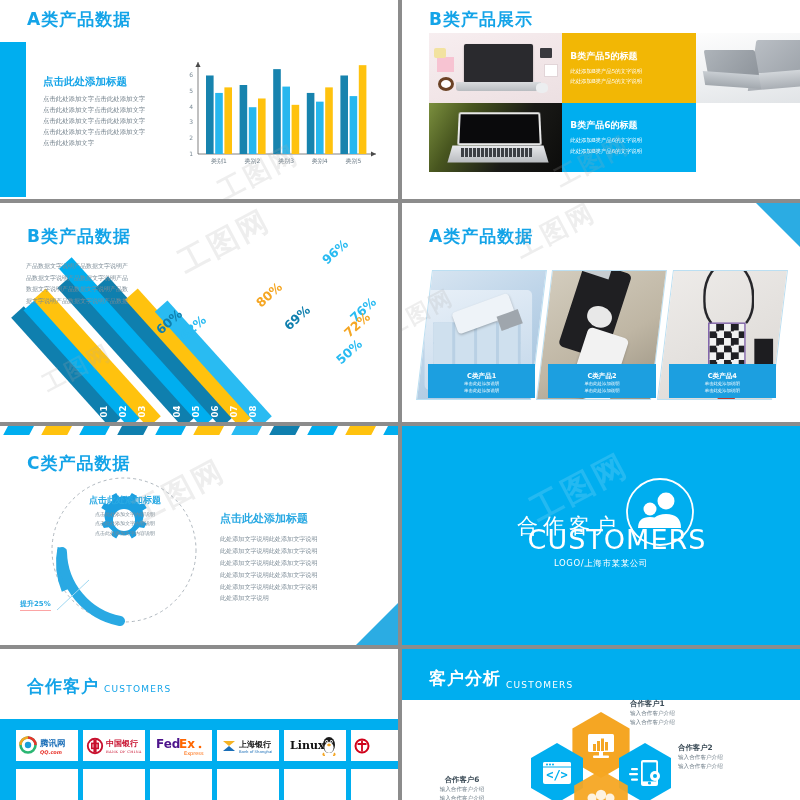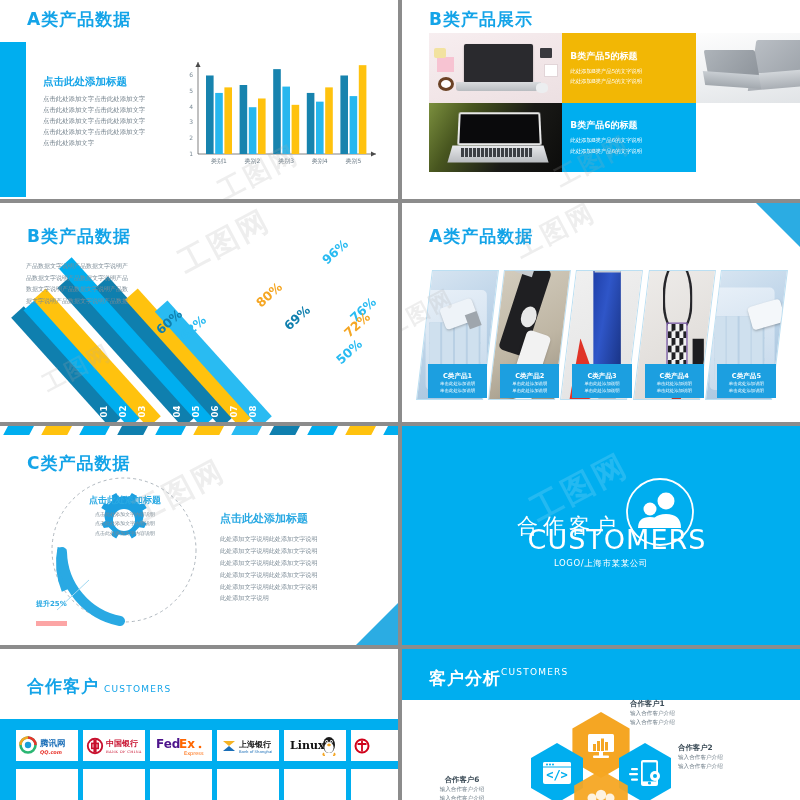--- a/index.html
+++ b/index.html
@@ -73,21 +73,21 @@
   #s6 .peoplecirc { position:absolute; right:-6px; top:-26px; }
 
   
   #s7 .title { position:absolute; left:27px; top:26px; display:flex; align-items:baseline; gap:5px; }
   #s7 .band { position:absolute; left:0; top:70px; width:398px; height:89px; background:#00AEEF; }
   #s7 .logos { position:absolute; left:16px; top:81px; width:398px; display:grid; grid-template-columns:repeat(6,62px); grid-auto-rows:31px; gap:8px 5px;text-align:right; }
   .logo { background:#fff; display:flex; align-items:center; justify-content:center; overflow:hidden; }
 
   
   #s8 .hdr { position:absolute; left:0; top:0; width:398px; height:51px; background:#00AEEF; }
-  #s8 .title { position:absolute; left:27px; top:18px; display:flex; align-items:flex-start; }
+  #s8 .title { position:absolute; left:27px; top:18px; display:flex; align-items:flex-end; gap:5px; }
   #s8 .hexwrap { position:absolute; left:0; top:48px; width:398px; height:111px; }
   .hexlbl .h { font-size:7.4px; font-weight:bold; color:#3d4d58; }
   .hexlbl .l { font-size:5.6px; color:#6b7a85; line-height:1.65; }
 </style>
 </head>
 <body>
 
 <div class="grid">
 
   <div class="slide" id="s1">
@@ -247,58 +247,29 @@
             </div>
           </div>
           <div class="cap">
             <div class="h">C类产品2</div>
             <div class="l">单击此处添加说明</div>
             <div class="l">单击此处添加说明</div>
           </div>
         </div>
         <div class="item">
           <div class="skew">
-            <div class="inner" style="background:linear-gradient(150deg,#f2f2f2,#e0e0e0);position:relative;">
-              <div style="position:absolute;left:8%;top:52%;width:40%;height:46%;background:#e03327;clip-path:polygon(40% 0,100% 74%,0 100%)"></div>
-      <div style="position:absolute;left:40%;top:8%;width:34%;height:72%;background:linear-gradient(100deg,#1f3fa8,#2f56c8 40%,#17307f);border-radius:3px"></div>
-      <div style="position:absolute;left:41%;top:2%;width:32%;height:9%;background:#c6cbd1;border-radius:3px 3px 0 0"></div>
-      <div style="position:absolute;left:46%;top:78%;width:22%;height:16%;background:#b9bec4"></div>
-            </div>
-          </div>
-          <div class="cap">
-            <div class="h">C类产品3</div>
-            <div class="l">单击此处添加说明</div>
-            <div class="l">单击此处添加说明</div>
-          </div>
-        </div>
-        <div class="item">
-          <div class="skew">
             <div class="inner" style="background:linear-gradient(150deg,#f0eeec,#d9d5d1);position:relative;">
               <div style="position:absolute;left:36%;top:4%;width:36%;height:44%;border:2.5px solid #26262a;border-radius:50% 50% 42% 42%;border-bottom-color:transparent"></div>
       <div style="position:absolute;left:40%;top:42%;width:26%;height:42%;background:repeating-conic-gradient(#202024 0 25%,#f2f2f2 0 50%) 0 0/42% 22%;border:1px solid #7a5aa8"></div>
       <div style="position:absolute;left:46%;top:82%;width:13%;height:11%;background:#c0392b;border-radius:50%"></div>
       <div style="position:absolute;left:72%;top:52%;width:14%;height:34%;background:#1d1d20"></div>
             </div>
           </div>
           <div class="cap">
             <div class="h">C类产品4</div>
-            <div class="l">单击此处添加说明</div>
-            <div class="l">单击此处添加说明</div>
-          </div>
-        </div>
-        <div class="item">
-          <div class="skew">
-            <div class="inner" style="background:linear-gradient(150deg,#dfeaf4,#bcd3e8 48%,#9dbdd8);position:relative;">
-              <div style="position:absolute;left:4%;top:20%;width:80%;height:64%;background:linear-gradient(160deg,#e8f0f8,#c3d7ea);border-radius:4px"></div>
-      <div style="position:absolute;left:10%;top:38%;width:62%;height:40%;background:repeating-linear-gradient(90deg,#cfe0ee 0 22%,#b9d0e4 22%,#b9d0e4 25%),repeating-linear-gradient(0deg,#cfe0ee 0 30%,#b9d0e4 30%,#b9d0e4 34%)"></div>
-      <div style="position:absolute;left:54%;top:30%;width:42%;height:15%;background:#f4f7fa;border-radius:3px;transform:rotate(-16deg);box-shadow:0 1px 2px rgba(0,0,0,.25)"></div>
-            </div>
-          </div>
-          <div class="cap">
-            <div class="h">C类产品5</div>
             <div class="l">单击此处添加说明</div>
             <div class="l">单击此处添加说明</div>
           </div>
         </div>
       </div>
     <div class="wm" style="left:110px; top:10px; font-size:26px;">工图网</div>
     <div class="wm" style="left:-20px; top:95px; font-size:22px;">工图网</div>
   </div>
 
   <div class="slide" id="s5">
@@ -331,21 +302,21 @@
     </svg>
     <div class="ringtxt">
       <div class="h">点击此处添加标题</div>
       <div class="l">点击此处添加文字内容说明</div>
       <div class="l">点击此处添加文字内容说明</div>
       <div class="l">点击此处添加文字内容说明</div>
     </div>
     <svg style="position:absolute; left:55px; top:150px; width:60px; height:40px;" viewBox="0 0 60 40">
       <path d="M2,34 L34,4" stroke="#9fd8f2" stroke-width="1" fill="none"></path>
     </svg>
-    <div style="position:absolute; left:36px; top:173px; color:#29A9E3; font-size:7px; font-weight:bold; border-bottom:5px solid #fca5a5; padding-bottom:12px;">提升25%</div>
+    <div style="position:absolute; left:20px; top:173px; color:#29A9E3; font-size:7px; font-weight:bold; border-bottom:1px solid #fca5a5; padding-bottom:1px;">提升25%</div>
 
     <div class="rblk">
       <div class="h">点击此处添加标题</div>
       <div class="l">此处添加文字说明此处添加文字说明</div>
       <div class="l">此处添加文字说明此处添加文字说明</div>
       <div class="l">此处添加文字说明此处添加文字说明</div>
       <div class="l">此处添加文字说明此处添加文字说明</div>
       <div class="l">此处添加文字说明此处添加文字说明</div>
       <div class="l">此处添加文字说明</div>
     </div>

